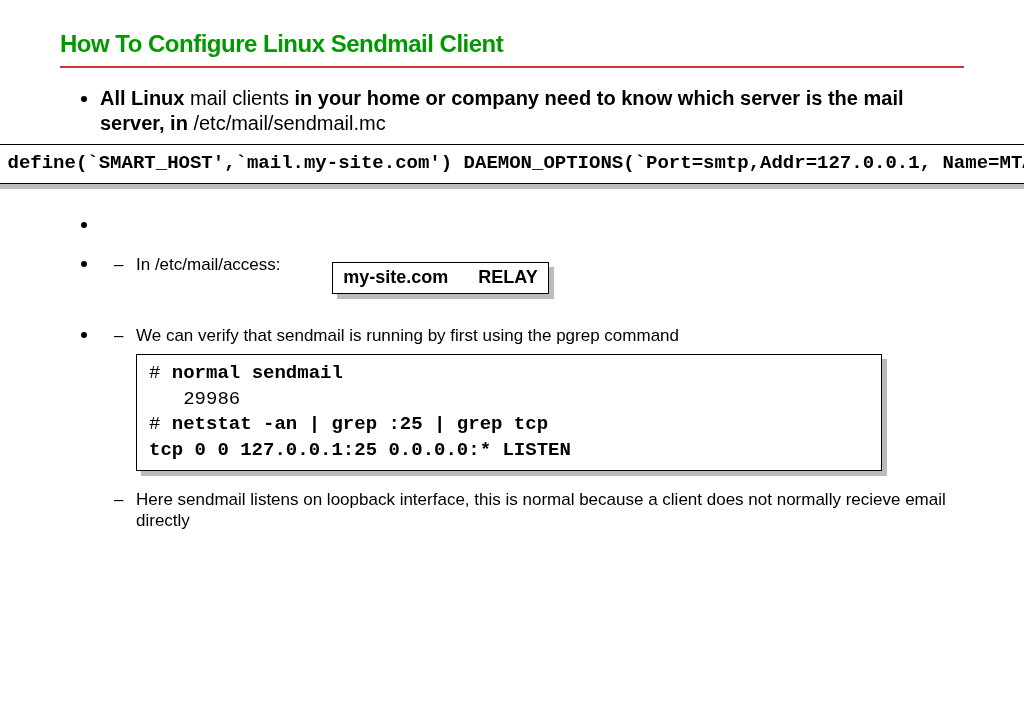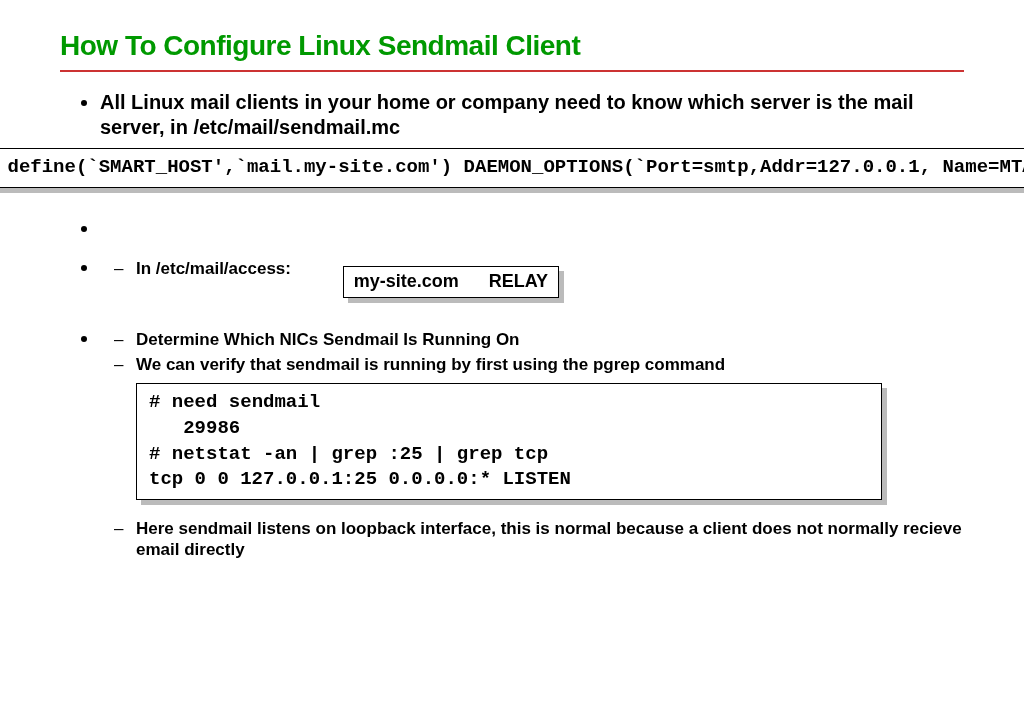--- a/index.html
+++ b/index.html
@@ -7,21 +7,21 @@
     padding: 30px 60px 40px 60px;
     font-family: Arial, Helvetica, sans-serif;
     background: #ffffff;
     width: 1024px;
     height: 723px;
     box-sizing: border-box;
     color: #000;
   }
   h1.title {
     color: #009900;
-    font-size: 28px;
+    font-size: 24px;
     font-weight: bold;
     margin: 0 0 8px 0;
     letter-spacing: -0.5px;
   }
   hr.rule {
     border: none;
     border-top: 2px solid #cc3333;
     margin: 6px 0 18px 0;
   }
   ul.lvl1 {
@@ -44,21 +44,21 @@
     margin-bottom: 4px;
     line-height: 1.25;
     position: relative;
   }
   ul.lvl2 > li::before {
     content: "–";
     position: absolute;
     left: -22px;
   }
   .b { font-weight: bold; }
-  .norm { font-weight: bold; }
+  .norm { font-weight: normal; }
   .codebox {
     border: 1.5px solid #000;
     background: #fff;
     box-shadow: 5px 5px 0 #bbbbbb;
     padding: 2px 10px 4px 10px;
     margin: 8px 0 14px 0;
     display: inline-block;
     font-size: 18px;
     line-height: 1.35;
     font-family: Arial, Helvetica, sans-serif; 
@@ -103,24 +103,23 @@
         <span class="norm">In /etc/mail/access:</span>
         <span style="display:inline-block; vertical-align:top; margin-left:40px;padding-left:7px;">
           <span class="codebox b" style="white-space:pre;"><span>my-site.com      RELAY</span></span>
         </span>
       </li>
     </ul>
   </li>
 
   <li>
     <ul class="lvl2">
-      <li><span class="norm">Determine Which NICs Sendmail Is Running On</span></li>
       <li><span class="norm">We can verify that sendmail is running by first using the pgrep command</span>
         <div class="boxrow">
-          <div class="codebox mono"><span class="norm"># </span><span class="b">need sendmail</span>
+          <div class="codebox mono"><span class="norm"># </span><span class="b">normal sendmail</span>
 <span class="norm">   29986</span>
 <span class="norm"># </span><span class="b">netstat -an | grep :25 | grep tcp</span>
 <span class="b">tcp 0 0 127.0.0.1:25 0.0.0.0:* LISTEN</span></div>
         </div>
       </li>
       <li><span class="norm">Here sendmail listens on loopback interface, this is normal because a client does not normally recieve email directly</span></li>
     </ul>
   </li>
 
 </ul>

